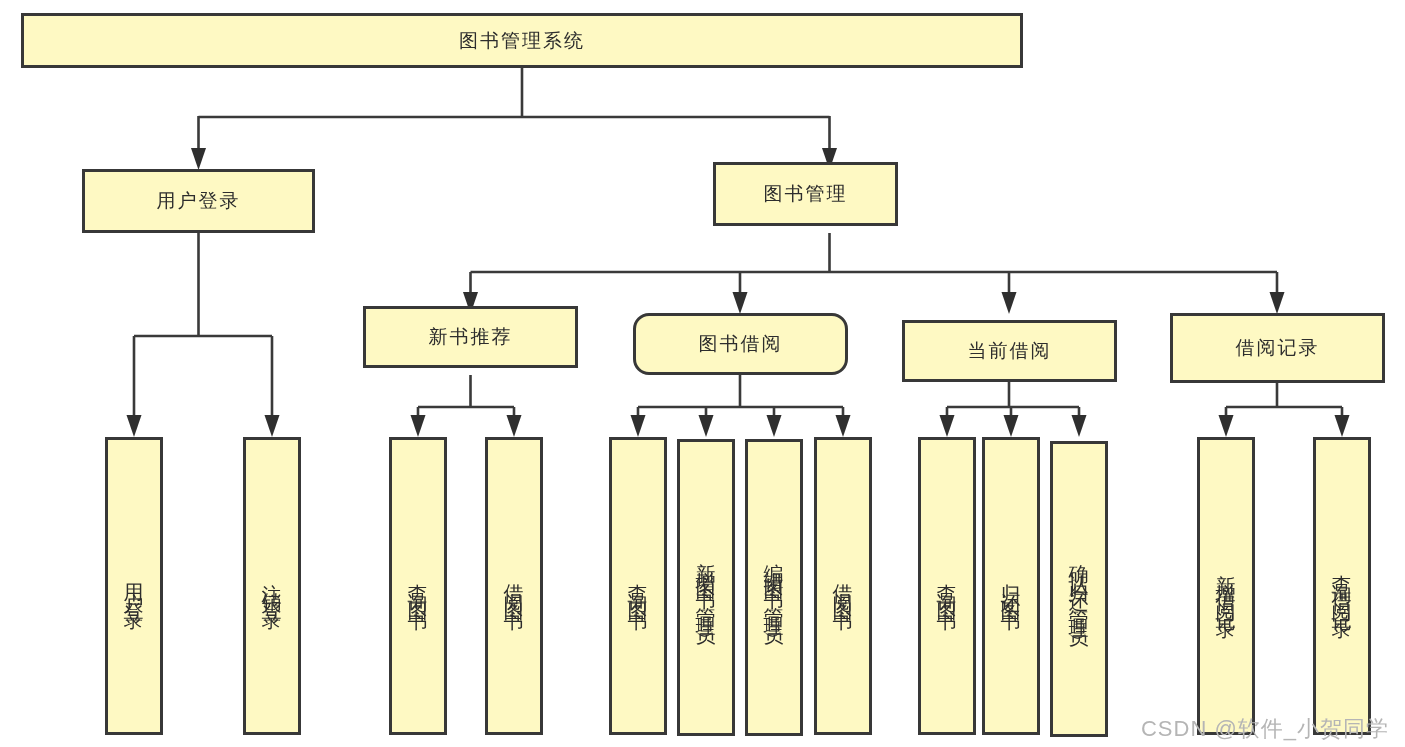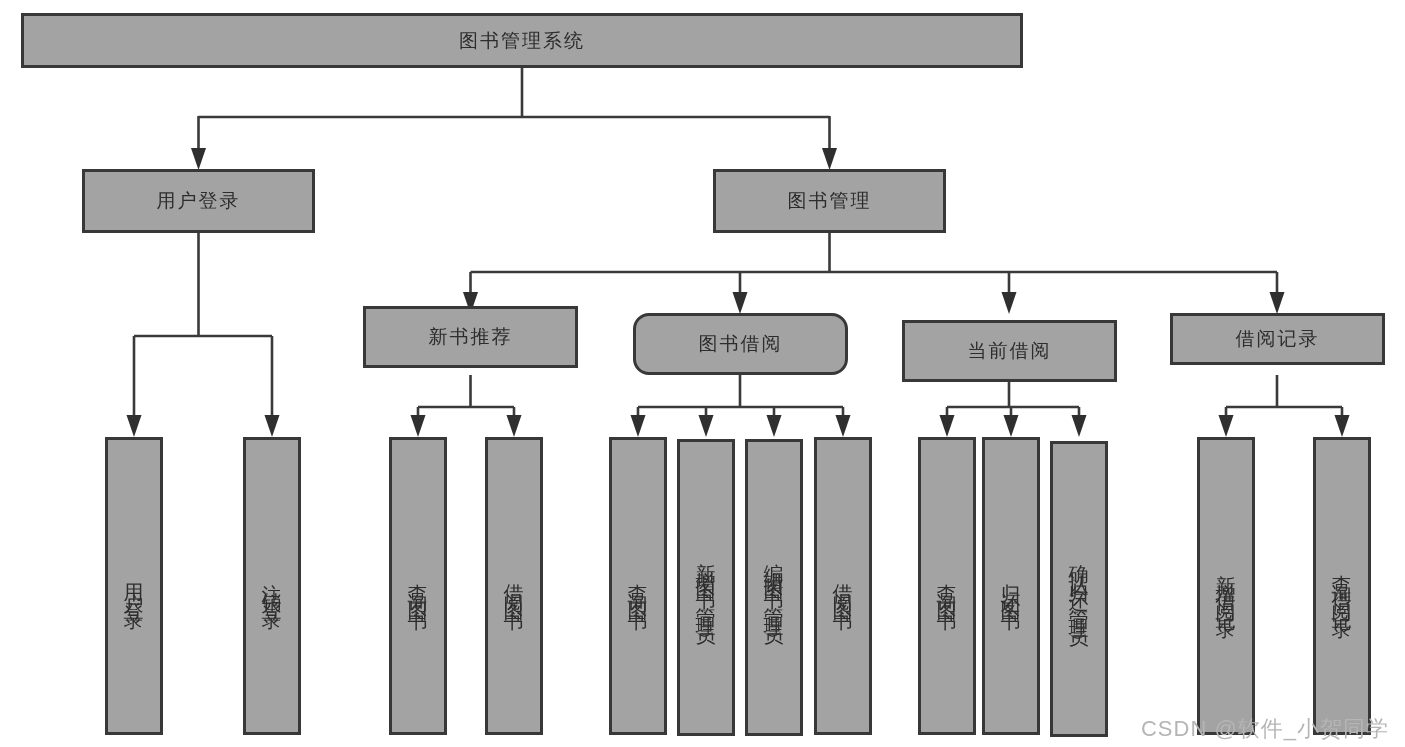--- a/index.html
+++ b/index.html
@@ -26,21 +26,21 @@
     stroke: #3a3a3a;
     stroke-width: 2.6;
   }
   .connectors polygon {
     fill: #2f2f2f;
     stroke: none;
   }
   .box {
     position: absolute;
     box-sizing: border-box;
-    background: #a3a3a3;
+    background: #fef9c3;
     border: 3px solid #383838;
     display: flex;
     align-items: center;
     justify-content: center;
     color: #2d2d2d;
   }
   .hbox {
     font-size: 19px;
     letter-spacing: 2px;
     white-space: nowrap;
@@ -111,34 +111,34 @@
     </g>
   </svg>
 
   <div class="box hbox" style="left:21px; top:13px; width:1002px; height:55px;">
     <span>图书管理系统</span>
   </div>
 
   <div class="box hbox" style="left:82px; top:169px; width:233px; height:64px;">
     <span>用户登录</span>
   </div>
-  <div class="box hbox" style="left:713px; top:169px; width:233px; height:64px;">
+  <div class="box hbox" style="left:713px; top:162px; width:185px; height:64px;">
     <span>图书管理</span>
   </div>
 
   <div class="box hbox" style="left:363px; top:306px; width:215px; height:62px;">
     <span>新书推荐</span>
   </div>
   <div class="box hbox" style="left:633px; top:313px; width:215px; height:62px;border-radius:16px;">
     <span>图书借阅</span>
   </div>
   <div class="box hbox" style="left:902px; top:320px; width:215px; height:62px;">
     <span>当前借阅</span>
   </div>
-  <div class="box hbox" style="left:1170px; top:313px; width:215px; height:52px;">
+  <div class="box hbox" style="left:1170px; top:313px; width:215px; height:70px;">
     <span>借阅记录</span>
   </div>
 
   <div class="box leaf" style="left:105px; top:437px; width:58px; height:298px;">
     <span class="vtext">用户登录</span>
   </div>
   <div class="box leaf" style="left:243px; top:437px; width:58px; height:298px;">
     <span class="vtext">注销登录</span>
   </div>
 

